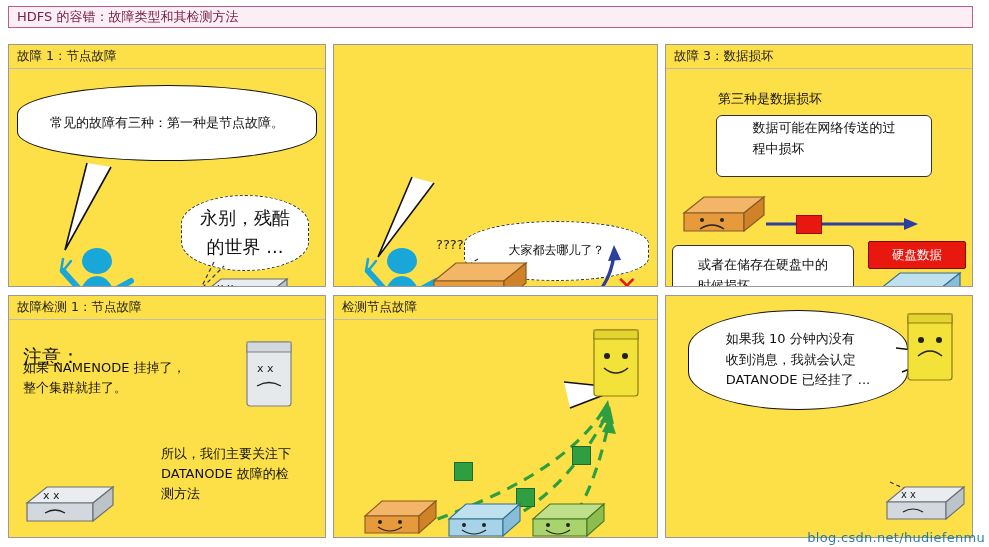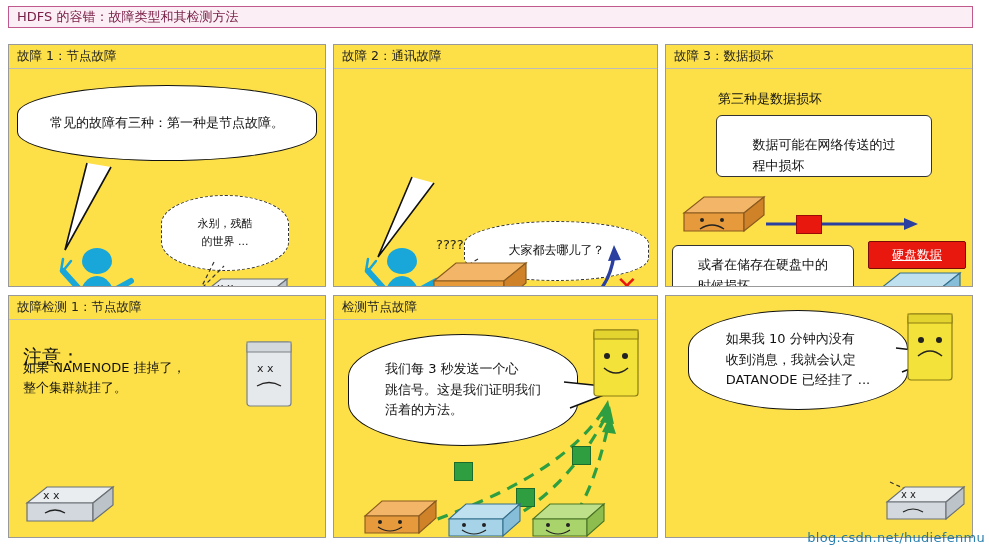--- a/index.html
+++ b/index.html
@@ -89,21 +89,21 @@
 
   <div class="bubble" style="left:8px;top:40px;width:300px;height:76px;font-size:13px;">
     <span>常见的故障有三种：第一种是节点故障。</span>
   </div>
   <div class="tail" style="left:40px;top:100px;">
     <svg width="120" height="110">
         <polyline points="38,18 16,105 62,22" fill="#fff" stroke="#111" stroke-width="1.6"></polyline>
       </svg>
   </div>
 
-  <div class="bubble dashed" style="left:152px;top:150px;width:128px;height:76px;font-size:11px;text-align:center;align-items:center;">
+  <div class="bubble dashed" style="left:172px;top:150px;width:128px;height:76px;font-size:18px;text-align:center;align-items:center;">
     <span>永别，残酷
 的世界 ...</span>
   </div>
   <div class="tail" style="left:185px;top:215px;">
     <svg width="40" height="34">
         <polyline points="20,2 6,30 30,6" fill="none" stroke="#333" stroke-width="1.2" stroke-dasharray="4 3"></polyline>
       </svg>
   </div>
 
   <div class="person" style="left:48px;top:196px;">
@@ -123,23 +123,20 @@
       <polygon points="6,22 26,6 92,6 72,22" fill="#e9edf0" stroke="#6a7076" stroke-width="1.2"></polygon>
       <polygon points="6,22 72,22 72,40 6,40" fill="#d2d8dd" stroke="#6a7076" stroke-width="1.2"></polygon>
       <polygon points="72,22 92,6 92,24 72,40" fill="#bcc3c9" stroke="#6a7076" stroke-width="1.2"></polygon>
       <text x="22" y="18" font-size="11" fill="#222" font-family="DejaVu Sans">x x</text>
       <path d="M24 32 q10 -6 20 0" stroke="#222" stroke-width="1.3" fill="none"></path>
     </svg>
   </div>
 </div>
 
 <div class="panel" id="p2">
-  <div class="panel-head">
-    <span>故障 2：通讯故障</span>
-  </div>
 
   <div class="tail" style="left:34px;top:112px;">
     <svg width="120" height="110">
         <polyline points="44,20 10,100 66,26" fill="#fff" stroke="#111" stroke-width="1.6"></polyline>
       </svg>
   </div>
 
   <div class="bubble dashed" style="left:130px;top:176px;width:185px;height:60px;font-size:12px;text-align:right;">
     <span>大家都去哪儿了？</span>
   </div>
@@ -185,21 +182,21 @@
   <div class="xmark" style="left:282px;top:228px;">✕</div>
 </div>
 
 <div class="panel" id="p3">
   <div class="panel-head">
     <span>故障 3：数据损坏</span>
   </div>
 
   <div class="txt" style="left:52px;top:44px;font-size:13px;">第三种是数据损坏</div>
 
-  <div class="bubble rect" style="left:50px;top:70px;width:216px;height:62px;font-size:13px;padding:19px 12px;">
+  <div class="bubble rect" style="left:50px;top:70px;width:216px;height:62px;font-size:13px;padding:2px 12px;">
     <span>数据可能在网络传送的过
 程中损坏</span>
   </div>
 
   <div class="server" style="left:12px;top:146px;">
     <svg width="92" height="48">
       <polygon points="6,22 26,6 86,6 66,22" fill="#f3b567" stroke="#8a5a1f" stroke-width="1.2"></polygon>
       <polygon points="6,22 66,22 66,40 6,40" fill="#e79a3c" stroke="#8a5a1f" stroke-width="1.2"></polygon>
       <polygon points="66,22 86,6 86,24 66,40" fill="#cf8228" stroke="#8a5a1f" stroke-width="1.2"></polygon>
       <circle cx="24" cy="29" r="2" fill="#222"></circle>
@@ -214,21 +211,21 @@
       <polygon points="152,11 138,5 138,17" fill="#2a3fa0"></polygon>
     </svg>
   </div>
   <div class="redsq" style="left:130px;top:170px;width:24px;height:17px;"></div>
 
   <div class="bubble rect" style="left:6px;top:200px;width:182px;height:62px;font-size:13px;padding:9px 12px;">
     <span>或者在储存在硬盘中的
 时候损坏</span>
   </div>
 
-  <div class="redbox" style="left:202px;top:196px;width:96px;height:26px;text-decoration:underline;">
+  <div class="redbox" style="left:202px;top:196px;width:96px;height:26px;">
     <span>硬盘数据</span>
   </div>
 
   <div class="server" style="left:208px;top:222px;">
     <svg width="92" height="48">
       <polygon points="6,22 26,6 86,6 66,22" fill="#bfe0ef" stroke="#35708c" stroke-width="1.2"></polygon>
       <polygon points="6,22 66,22 66,40 6,40" fill="#a6d3e8" stroke="#35708c" stroke-width="1.2"></polygon>
       <polygon points="66,22 86,6 86,24 66,40" fill="#86bed9" stroke="#35708c" stroke-width="1.2"></polygon>
       <circle cx="24" cy="29" r="2" fill="#222"></circle>
       <circle cx="44" cy="29" r="2" fill="#222"></circle>
@@ -248,42 +245,40 @@
 
   <div class="server" style="left:230px;top:42px;">
     <svg width="62" height="72">
       <rect x="8" y="4" width="44" height="64" rx="3" fill="#e6e9ec" stroke="#7b8188" stroke-width="1.2"></rect>
       <rect x="8" y="4" width="44" height="10" fill="#d3d8dc" stroke="#7b8188" stroke-width="1"></rect>
       <text x="18" y="34" font-size="11" fill="#222" font-family="DejaVu Sans">x x</text>
       <path d="M18 48 q12 -7 24 0" stroke="#222" stroke-width="1.3" fill="none"></path>
     </svg>
   </div>
 
+  <div class="txt" style="left:152px;top:148px;font-size:13px;width:160px;">所以，我们主要关注下
+DATANODE 故障的检
+测方法</div>
 
   <div class="server" style="left:12px;top:185px;">
     <svg width="96" height="48">
       <polygon points="6,22 26,6 92,6 72,22" fill="#e9edf0" stroke="#6a7076" stroke-width="1.2"></polygon>
       <polygon points="6,22 72,22 72,40 6,40" fill="#d2d8dd" stroke="#6a7076" stroke-width="1.2"></polygon>
       <polygon points="72,22 92,6 92,24 72,40" fill="#bcc3c9" stroke="#6a7076" stroke-width="1.2"></polygon>
       <text x="22" y="18" font-size="11" fill="#222" font-family="DejaVu Sans">x x</text>
       <path d="M24 32 q10 -6 20 0" stroke="#222" stroke-width="1.3" fill="none"></path>
     </svg>
   </div>
 </div>
 
 <div class="panel" id="p5">
   <div class="panel-head">
     <span>检测节点故障</span>
   </div>
 
-  <div class="bubble" style="left:14px;top:38px;width:230px;height:112px;font-size:13px;">
-    <span>我们每 3 秒发送一个心
-跳信号。这是我们证明我们
-活着的方法。</span>
-  </div>
   <div class="tail" style="left:228px;top:78px;">
     <svg width="70" height="50">
         <polyline points="2,8 60,14 8,34" fill="#fff" stroke="#111" stroke-width="1.6"></polyline>
       </svg>
   </div>
 
   <div class="server" style="left:254px;top:30px;">
     <svg width="58" height="76">
       <rect x="6" y="4" width="44" height="66" rx="3" fill="#f2e23a" stroke="#8a7d12" stroke-width="1.2"></rect>
       <rect x="6" y="4" width="44" height="9" fill="#e4d42f" stroke="#8a7d12" stroke-width="1"></rect>

